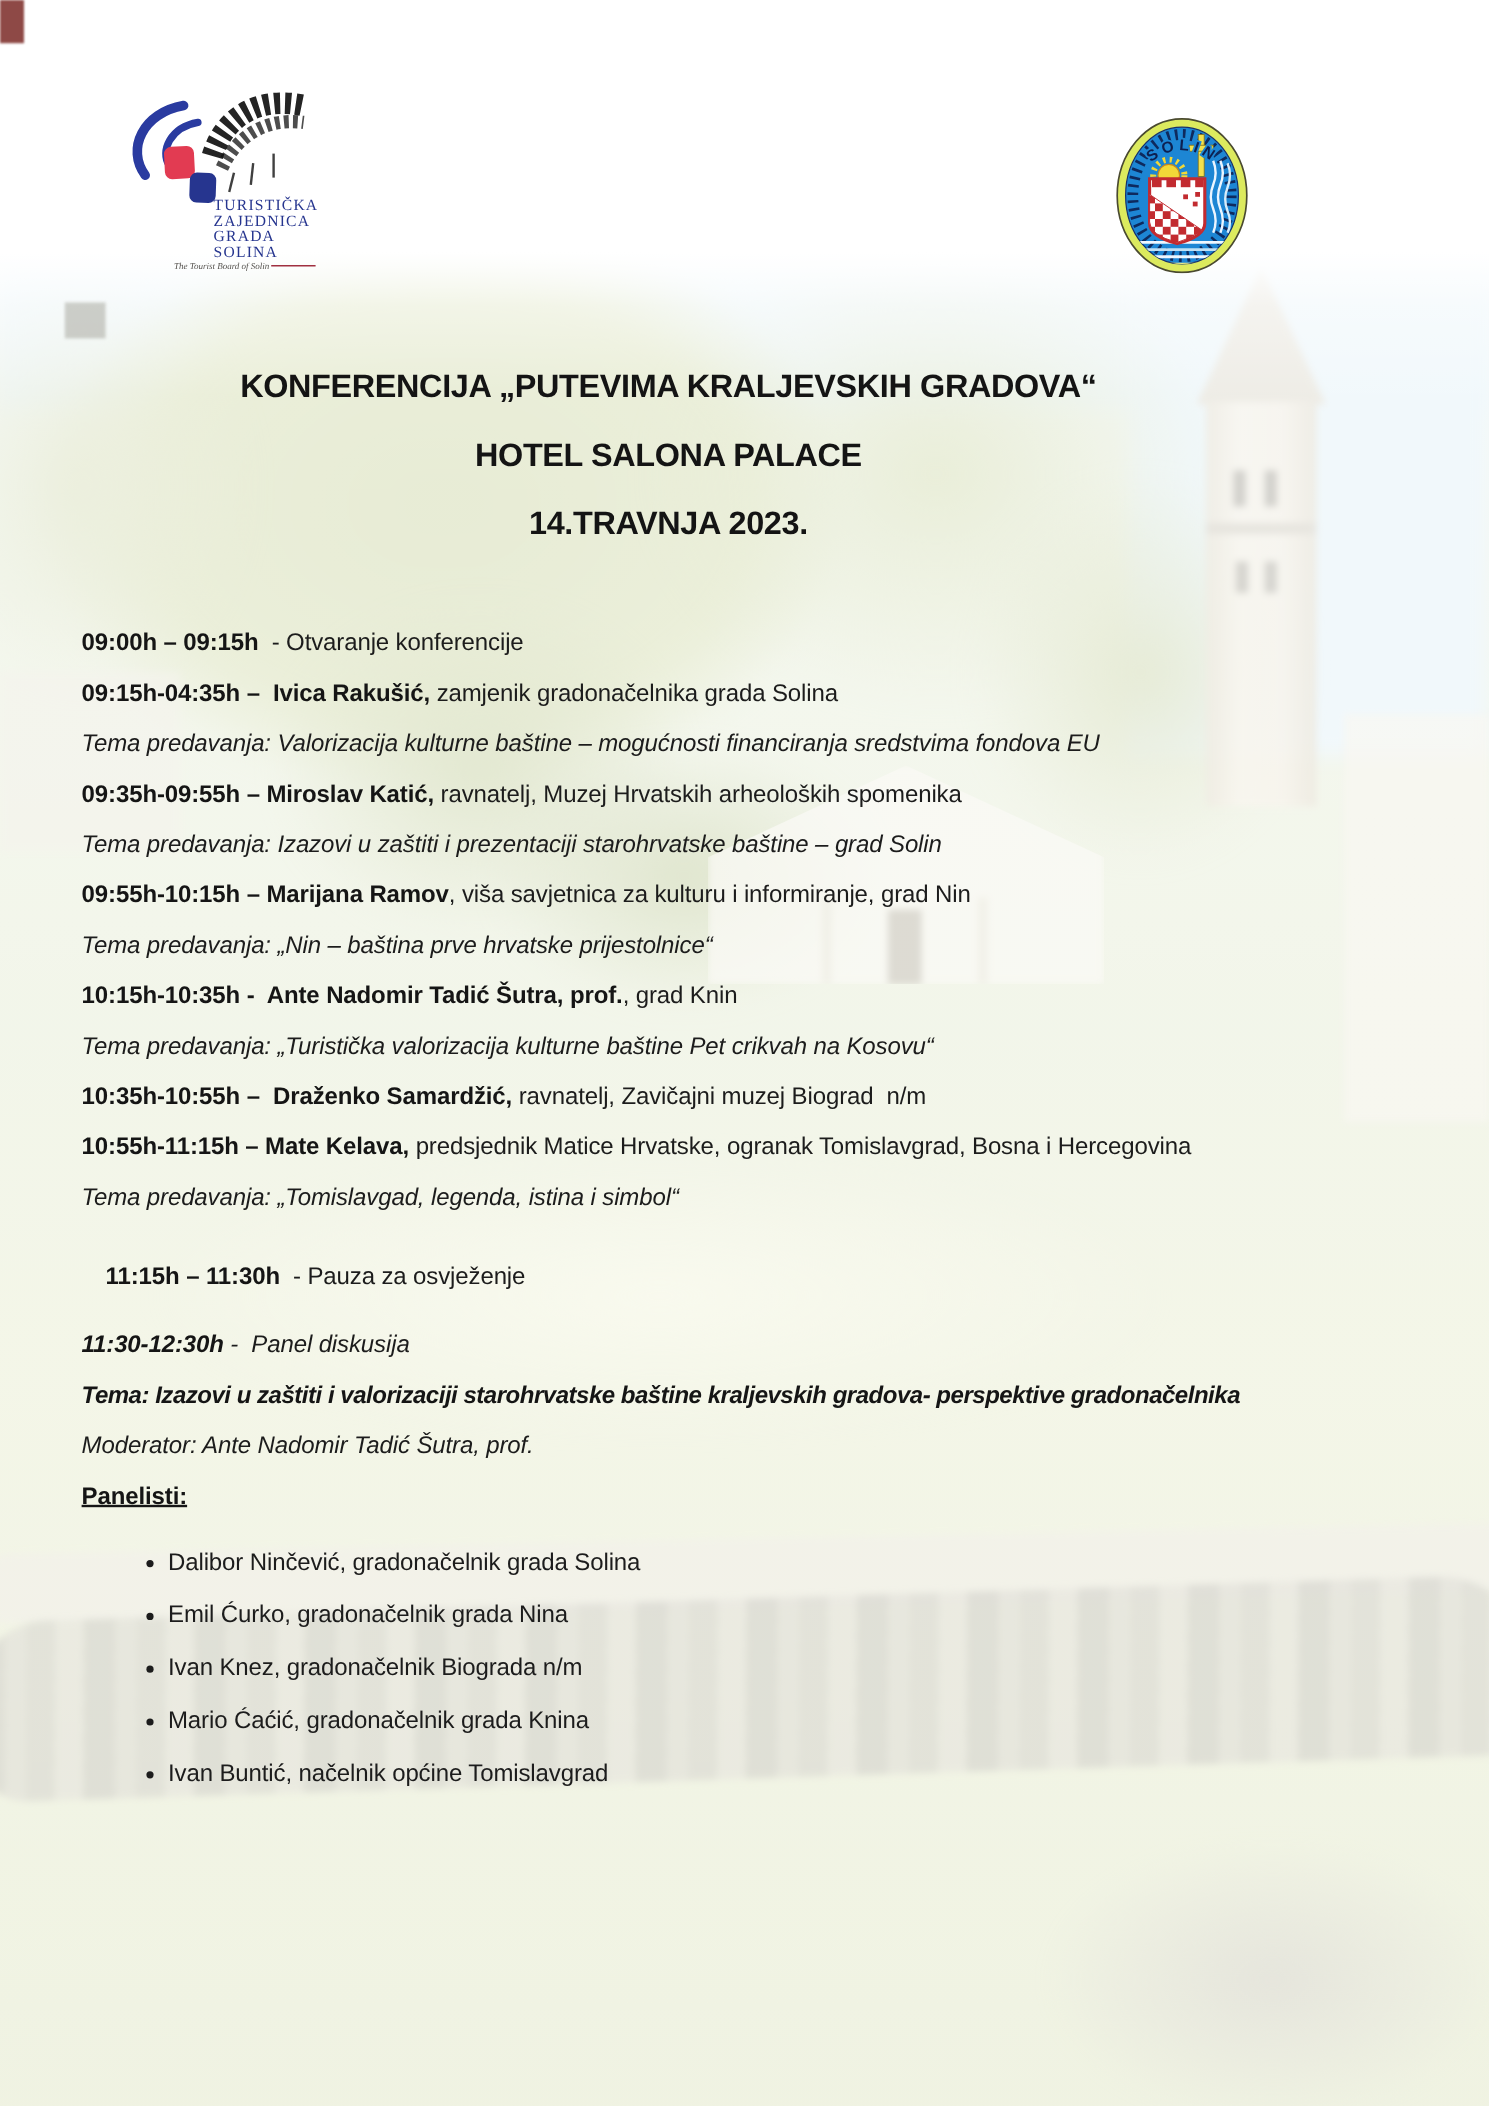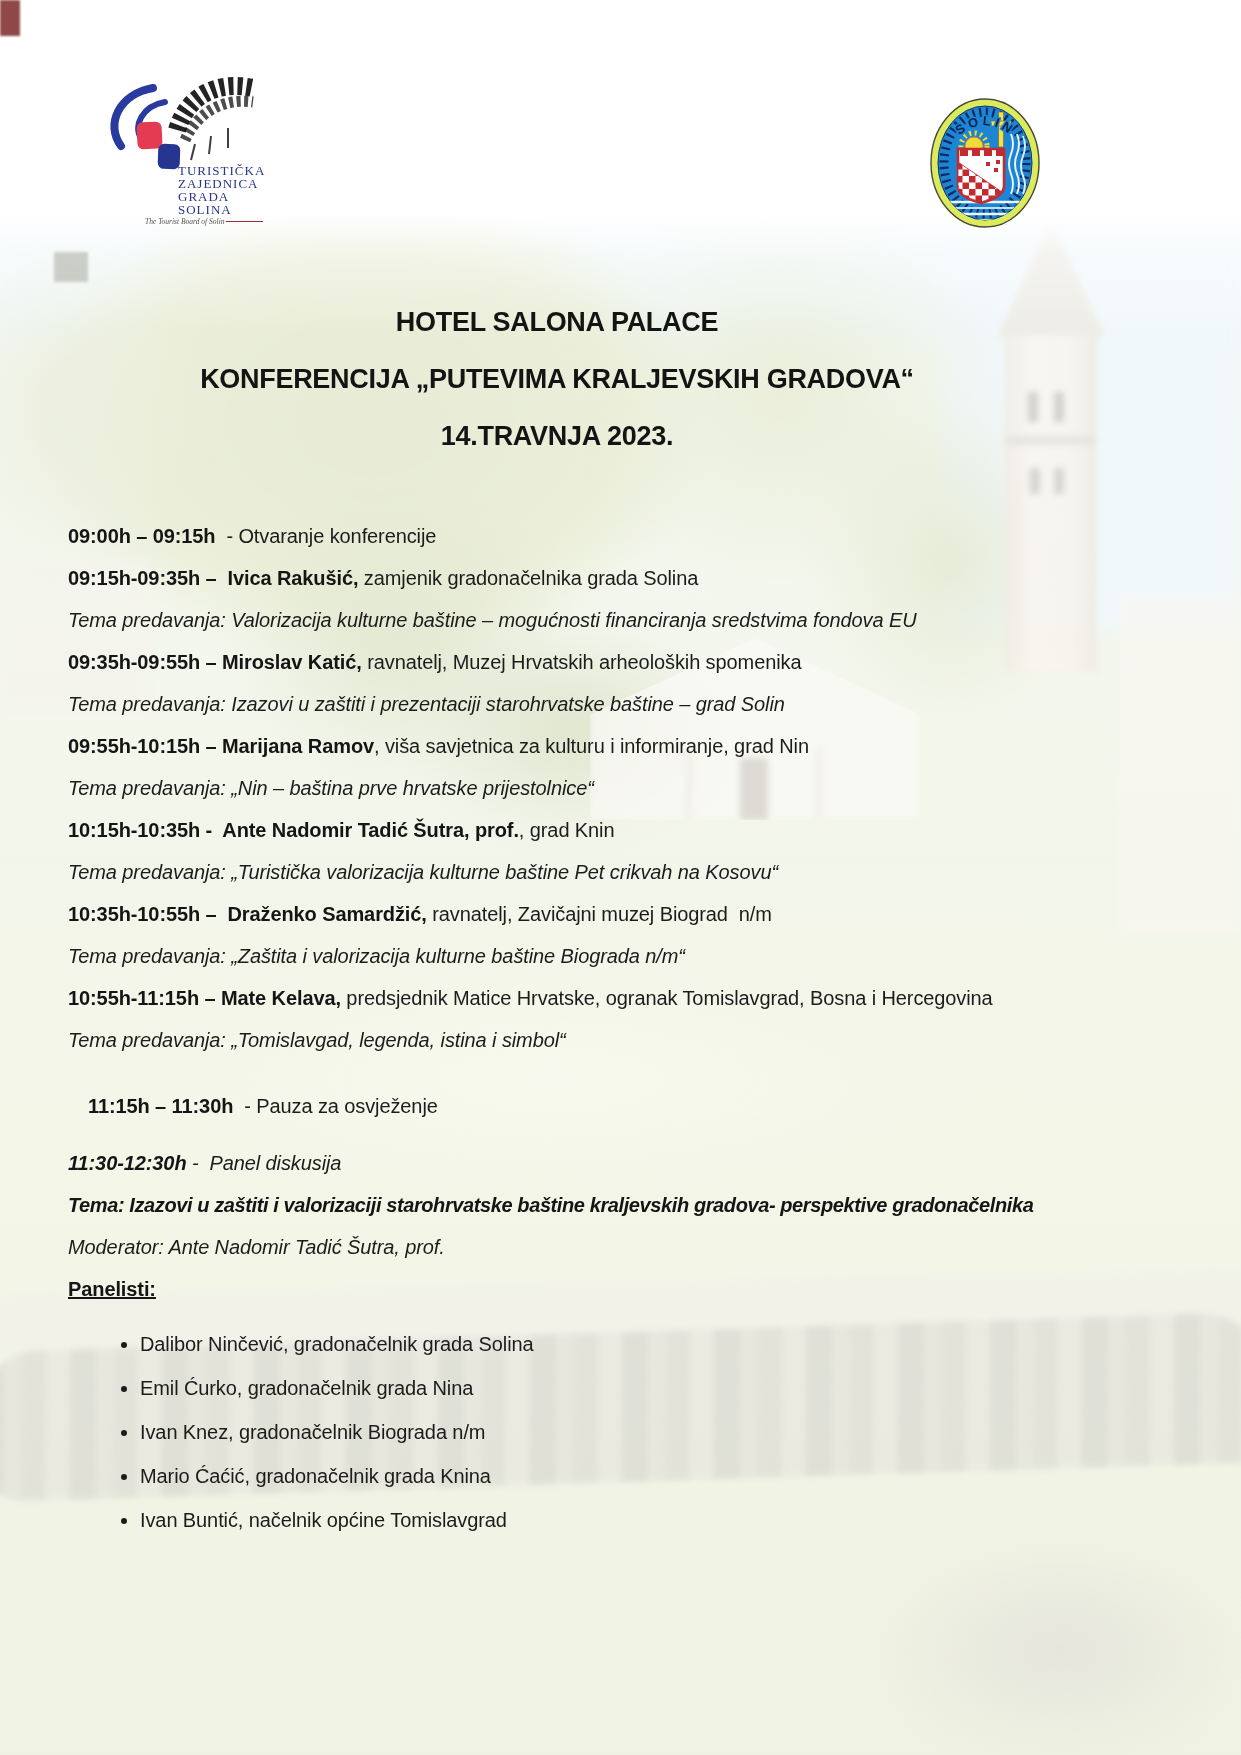--- a/index.html
+++ b/index.html
@@ -144,37 +144,36 @@
         <rect x="56" y="64" width="4" height="4" fill="#c22b30"></rect>
         <rect x="64" y="70" width="4" height="4" fill="#c22b30"></rect>
         <rect x="66" y="62" width="4" height="4" fill="#c22b30"></rect>
       </g>
       <text font-size="13" font-weight="bold" letter-spacing="3.5" fill="#0d2050" stroke="#1d86d4" stroke-width="3" paint-order="stroke" font-family="Liberation Sans, sans-serif">
         <textPath href="#crestArc" startOffset="22%">SOLIN</textPath>
       </text>
     </svg>
 
     <div class="title">
+      <p>KONFERENCIJA „PUTEVIMA KRALJEVSKIH GRADOVA“</p>
       <p>HOTEL SALONA PALACE</p>
-      <p>KONFERENCIJA „PUTEVIMA KRALJEVSKIH GRADOVA“</p>
       <p>14.TRAVNJA 2023.</p>
     </div>
 
     <div class="bodytext">
       <p><b>09:00h – 09:15h</b><span>  - Otvaranje konferencije</span></p>
-      <p><b>09:15h-09:35h –  Ivica Rakušić,</b><span> zamjenik gradonačelnika grada Solina</span></p>
+      <p><b>09:15h-04:35h –  Ivica Rakušić,</b><span> zamjenik gradonačelnika grada Solina</span></p>
       <p><em>Tema predavanja: Valorizacija kulturne baštine – mogućnosti financiranja sredstvima fondova EU</em></p>
       <p><b>09:35h-09:55h – Miroslav Katić,</b><span> ravnatelj, Muzej Hrvatskih arheoloških spomenika</span></p>
       <p><em>Tema predavanja: Izazovi u zaštiti i prezentaciji starohrvatske baštine – grad Solin</em></p>
       <p><b>09:55h-10:15h – Marijana Ramov</b><span>, viša savjetnica za kulturu i informiranje, grad Nin</span></p>
       <p><em>Tema predavanja: „Nin – baština prve hrvatske prijestolnice“</em></p>
       <p><b>10:15h-10:35h -  Ante Nadomir Tadić Šutra, prof.</b><span>, grad Knin</span></p>
       <p><em>Tema predavanja: „Turistička valorizacija kulturne baštine Pet crikvah na Kosovu“</em></p>
       <p><b>10:35h-10:55h –  Draženko Samardžić,</b><span> ravnatelj, Zavičajni muzej Biograd  n/m</span></p>
-      <p><em>Tema predavanja: „Zaštita i valorizacija kulturne baštine Biograda n/m“</em></p>
       <p><b>10:55h-11:15h – Mate Kelava,</b><span> predsjednik Matice Hrvatske, ogranak Tomislavgrad, Bosna i Hercegovina</span></p>
       <p><em>Tema predavanja: „Tomislavgad, legenda, istina i simbol“</em></p>
 
       <p class="pause"><b>11:15h – 11:30h</b><span>  - Pauza za osvježenje</span></p>
 
       <p class="panel"><b>11:30-12:30h</b><span> -  Panel diskusija</span></p>
       <p class="topic">Tema: Izazovi u zaštiti i valorizaciji starohrvatske baštine kraljevskih gradova- perspektive gradonačelnika</p>
       <p><em>Moderator: Ante Nadomir Tadić Šutra, prof.</em></p>
       <p class="phead"><b>Panelisti:</b></p>
 

